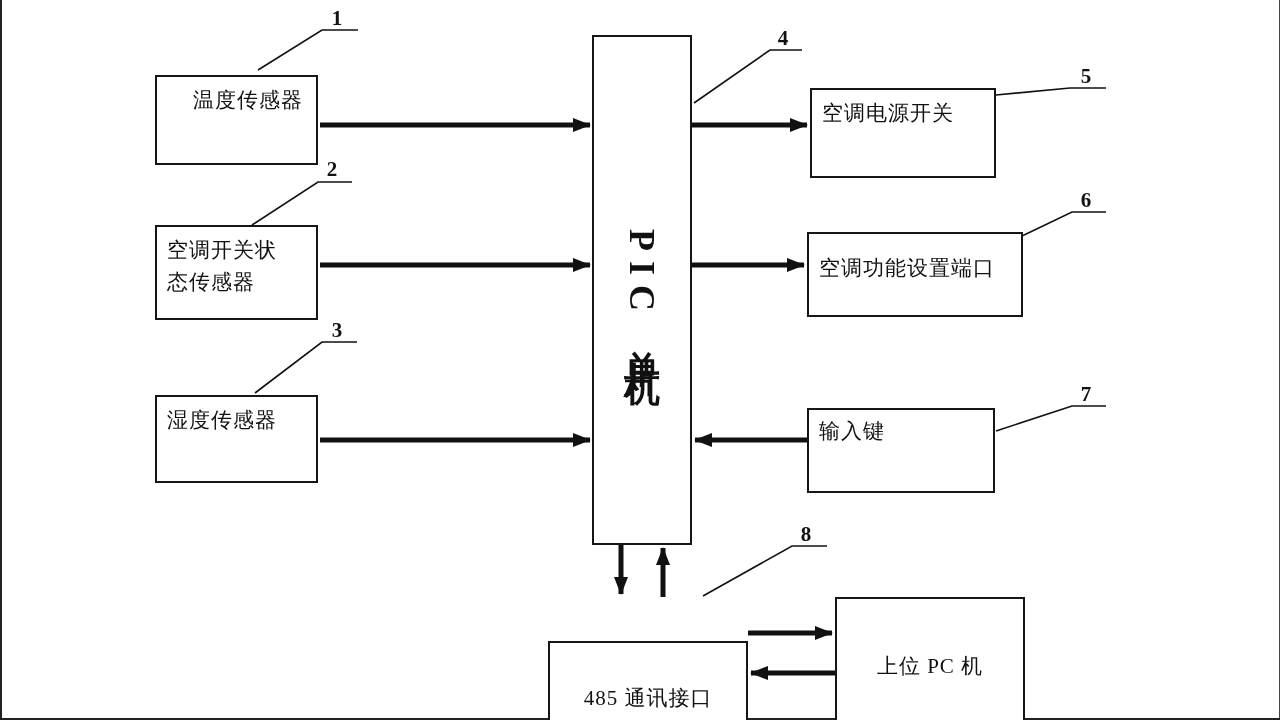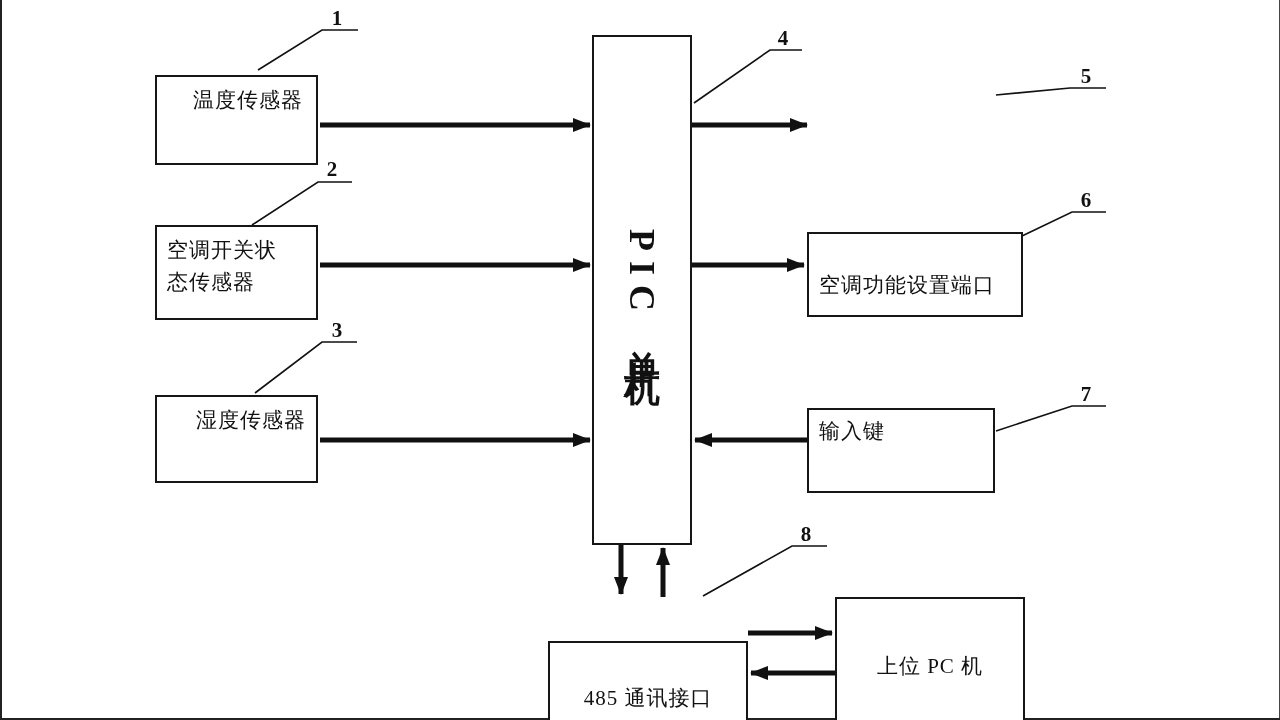--- a/index.html
+++ b/index.html
@@ -66,30 +66,33 @@
   </svg>
 
   <div class="box" style="left:155px; top:75px; width:163px; height:90px;padding-left:36px;">
     <span>温度传感器</span>
   </div>
 
   <div class="box" style="left:155px; top:225px; width:163px; height:95px;">
     <span class="wrap5">空调开关状态传感器</span>
   </div>
 
-  <div class="box" style="left:155px; top:395px; width:163px; height:88px;text-align:right;">
+  <div class="box" style="left:155px; top:395px; width:163px; height:88px;">
     <span>湿度传感器</span>
   </div>
 
   <div class="box pic" style="left:592px; top:35px; width:100px; height:510px;">
     <span class="vtext">PIC单片机</span>
   </div>
 
+  <div class="box" style="left:810px; top:88px; width:186px; height:90px;">
+    <span>空调电源开关</span>
+  </div>
 
-  <div class="box" style="left:807px; top:232px; width:216px; height:85px; padding-top:36px;">
+  <div class="box" style="left:807px; top:232px; width:216px; height:85px; padding-top:19px;">
     <span>空调功能设置端口</span>
   </div>
 
   <div class="box" style="left:807px; top:408px; width:188px; height:85px; padding-top:6px;">
     <span>输入键</span>
   </div>
 
   <div class="box centered" style="left:548px; top:597px; width:200px; height:115px;margin-top:44px;">
     <span>485 通讯接口</span>
   </div>

